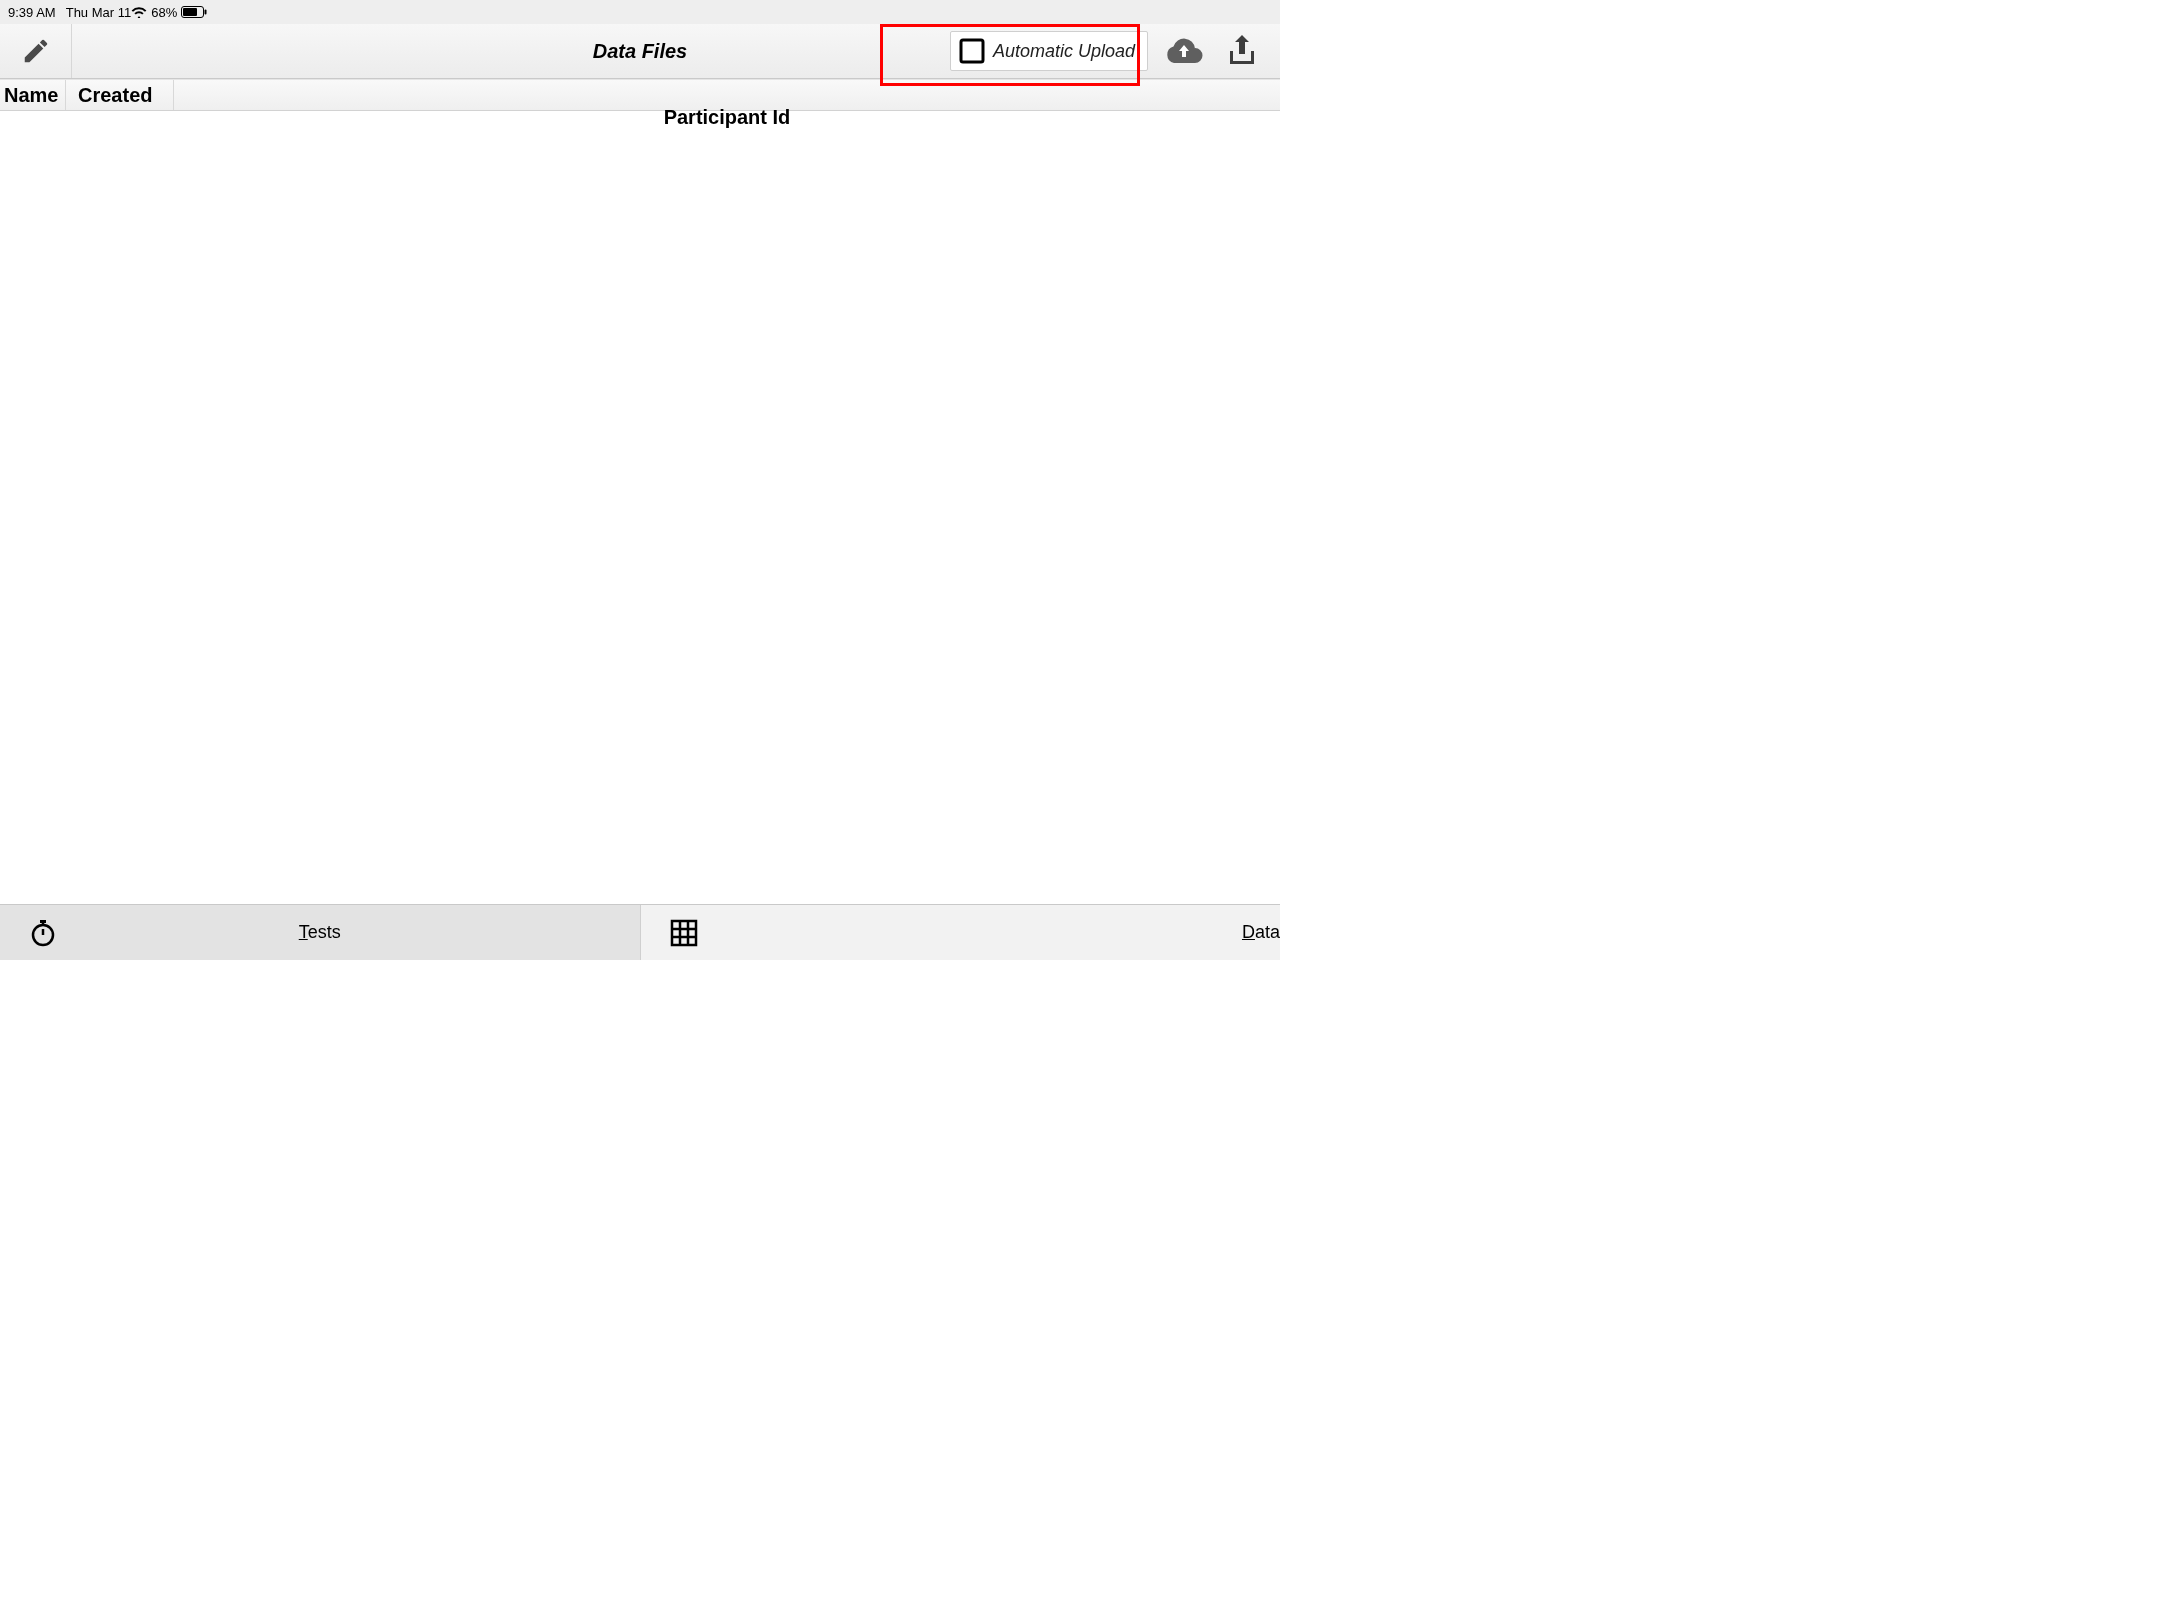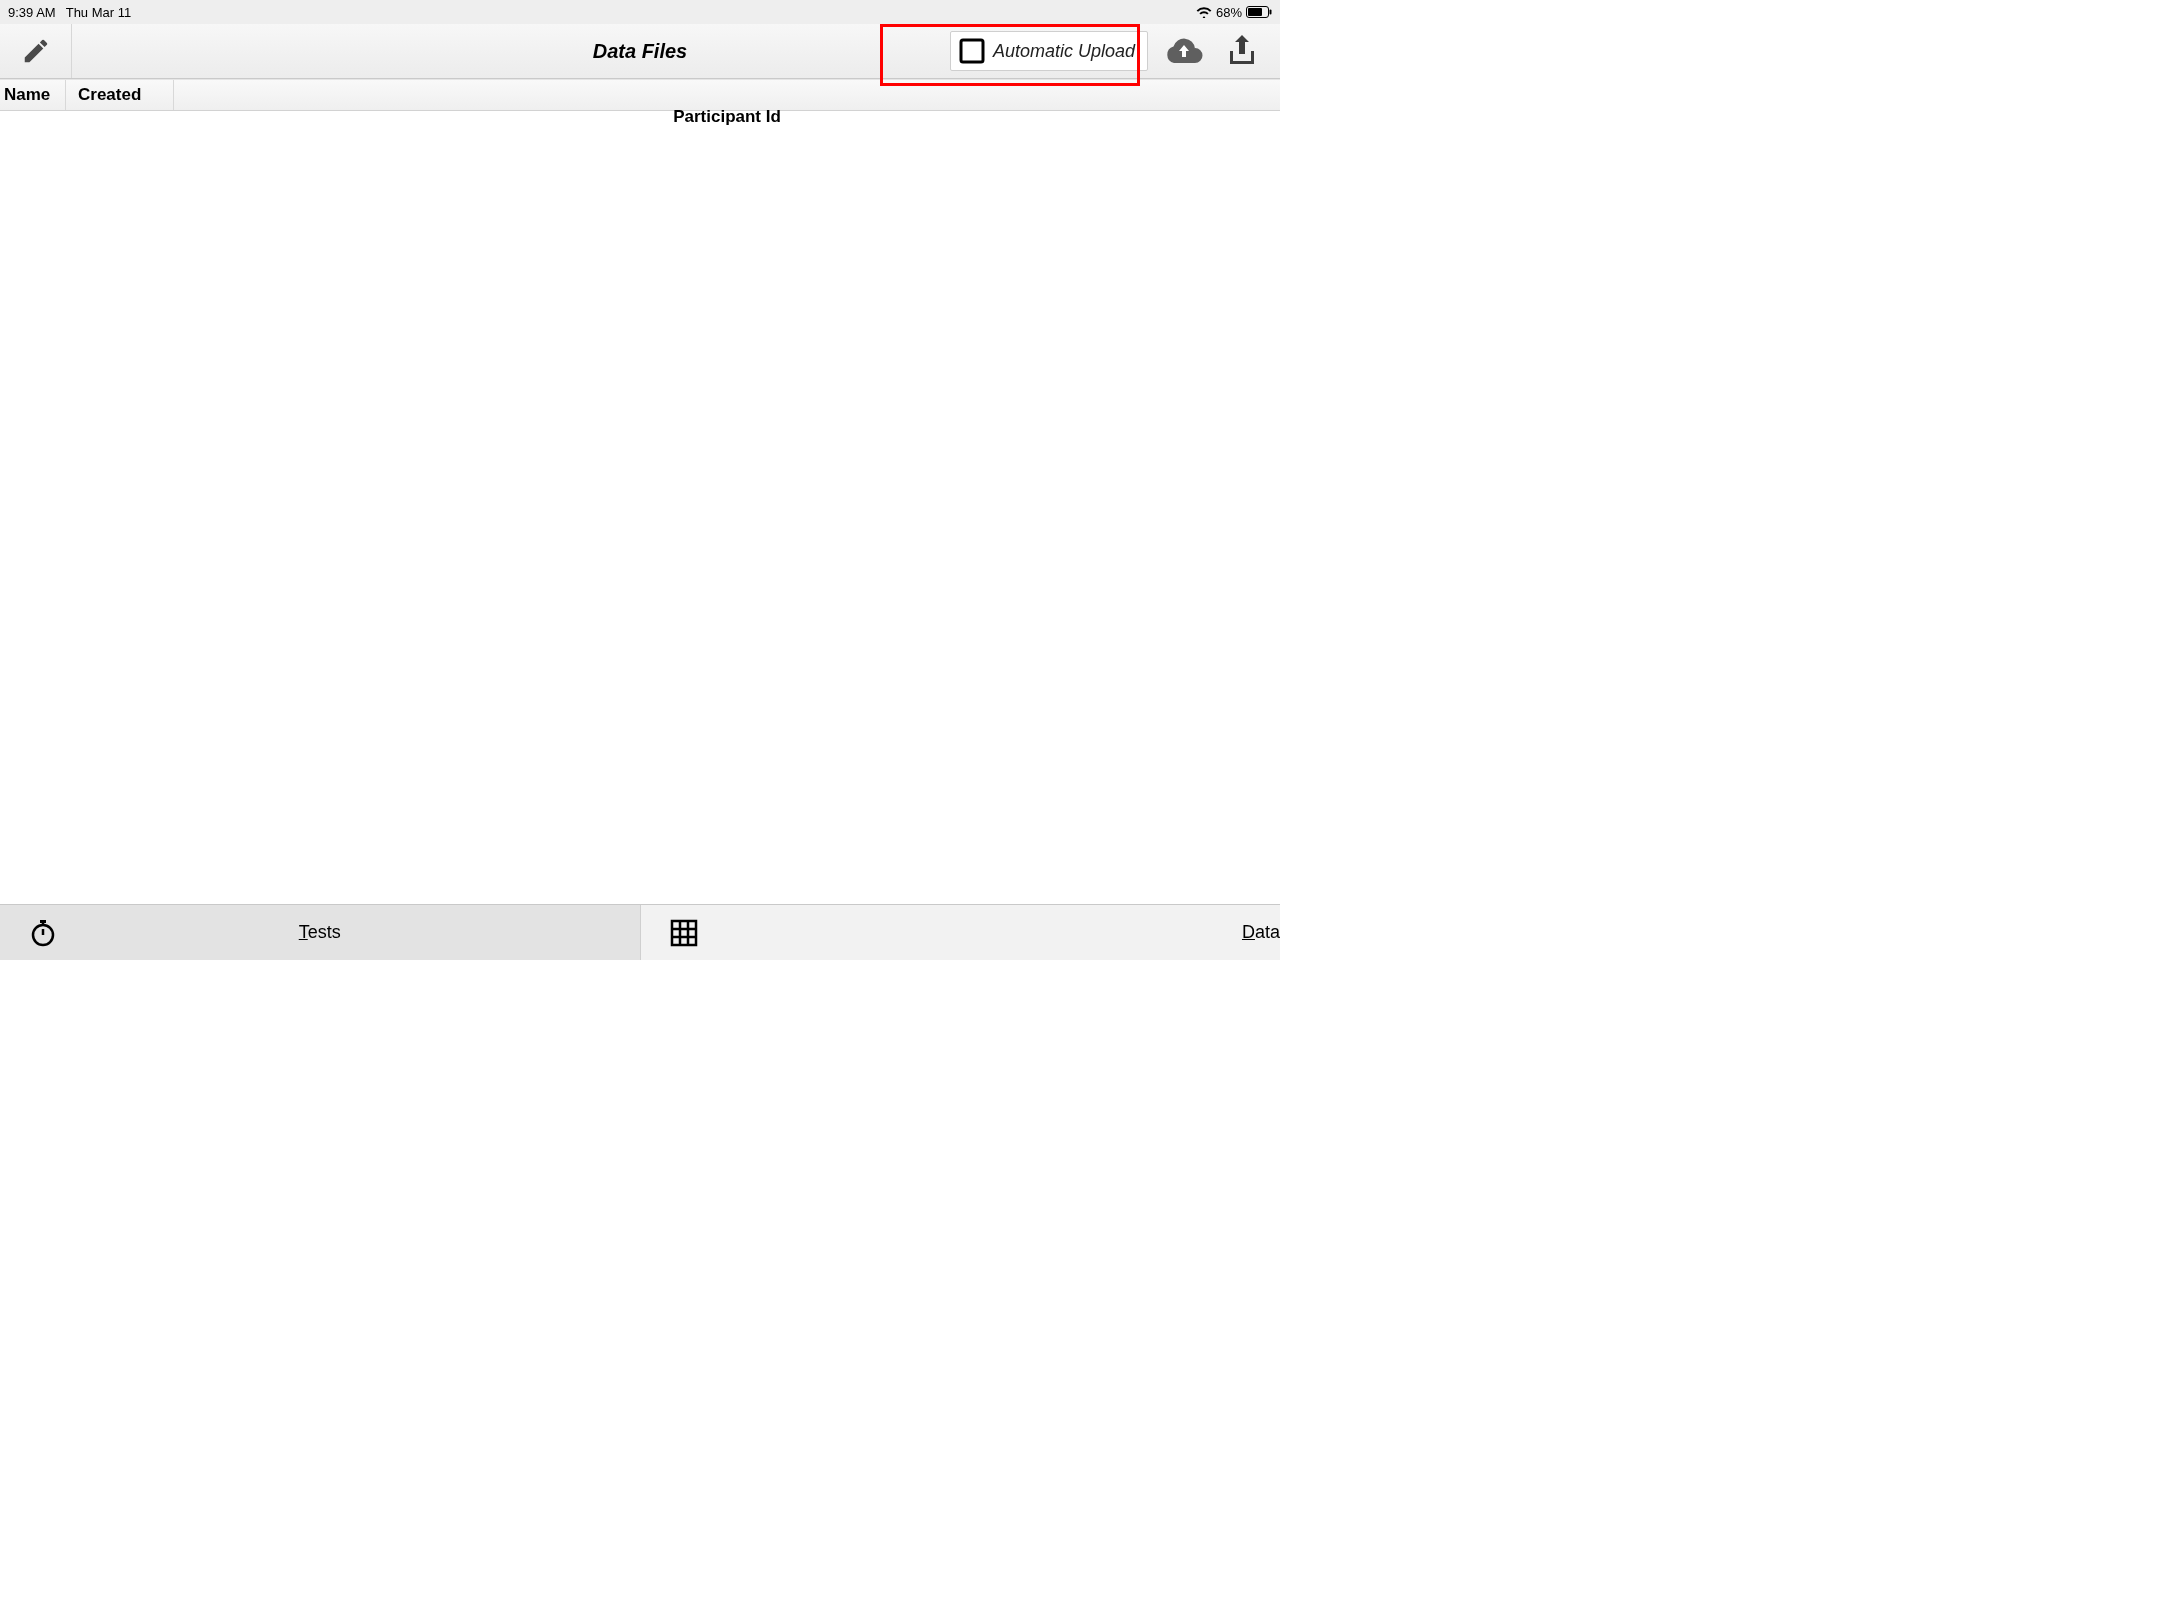--- a/index.html
+++ b/index.html
@@ -12,21 +12,20 @@
     overflow: hidden;
     position: relative;
   }
 
   
   .status-bar {
     height: 24px;
     background: #eeeeee;
     display: flex;
     align-items: center;
-    justify-content: space-between;
     padding: 0 8px;
     font-size: 13px;
     font-weight: 500;
     color: #000;
   }
   .status-left { display: flex; align-items: center; gap: 10px; }
   .status-right { display: flex; align-items: center; gap: 4px; }
 
   
   .toolbar {
@@ -92,21 +91,21 @@
   }
 
   
   .col-header {
     height: 32px;
     background: linear-gradient(#f9f9f9, #efefef);
     border-top: 1px solid #e5e5e5;
     border-bottom: 1px solid #d2d2d2;
     display: flex;
     align-items: center;
-    font-size: 17px;
+    font-size: 20px;
     font-weight: 600;
     color: #000;
   }
   .col-name { width: 66px; padding-left: 4px; border-right: 1px solid #d8d8d8; height: 100%; display:flex; align-items:center;}
   .col-created { width: 108px; padding-left: 12px; border-right: 1px solid #d8d8d8; height: 100%; display:flex; align-items:center;}
   .col-participant {
     flex: 1;
     text-align: center;
     margin-top: 44px;
   }

